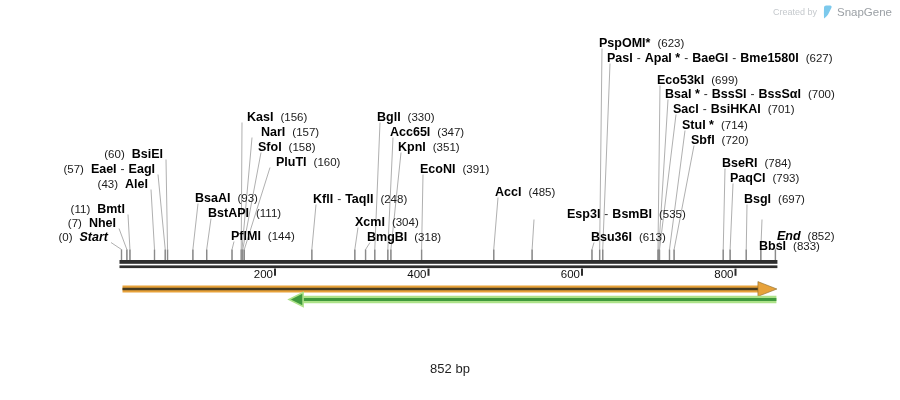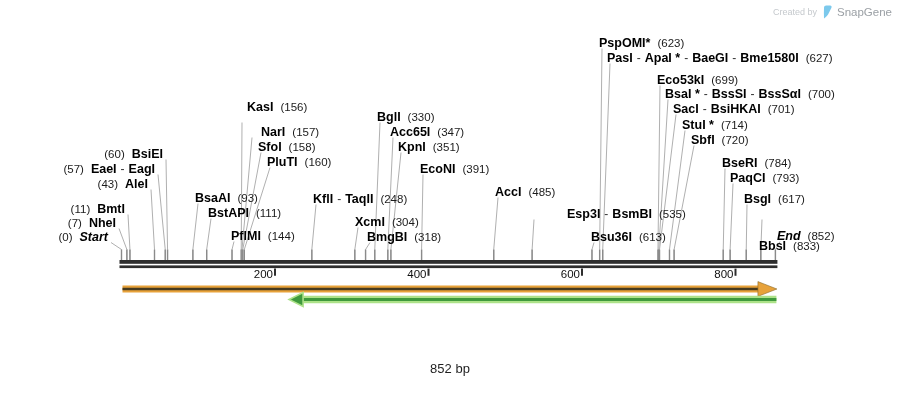--- a/index.html
+++ b/index.html
@@ -133,44 +133,44 @@
       <div class="axis-num" style="left: 687.5px; top: 267.5px;">800</div>
       <div class="site-label" style="top: 229px; right: 792px;"><span class="num first">(0)</span><span class="nm it">Start</span></div>
       <div class="site-label" style="top: 215px; right: 784px;"><span class="num first">(7)</span><span class="nm">NheI</span></div>
       <div class="site-label" style="top: 201px; right: 775px;"><span class="num first">(11)</span><span class="nm">BmtI</span></div>
       <div class="site-label" style="top: 176px; right: 752px;"><span class="num first">(43)</span><span class="nm">AleI</span></div>
       <div class="site-label" style="top: 161px; right: 745px;"><span class="num first">(57)</span><span class="nm">EaeI</span><span class="sep">-</span><span class="nm">EagI</span></div>
       <div class="site-label" style="top: 146px; right: 737px;"><span class="num first">(60)</span><span class="nm">BsiEI</span></div>
       <div class="site-label" style="top: 190px; left: 195px;"><span class="nm">BsaAI</span><span class="num">(93)</span></div>
       <div class="site-label" style="top: 205px; left: 208px;"><span class="nm">BstAPI</span><span class="num">(111)</span></div>
       <div class="site-label" style="top: 228px; left: 231px;"><span class="nm">PflMI</span><span class="num">(144)</span></div>
-      <div class="site-label" style="top: 99px; left: 239px; padding-left: 8px;"><span class="nm">KasI</span><span class="num">(156)</span></div>
+      <div class="site-label" style="top: 109px; left: 239px; padding-left: 8px;"><span class="nm">KasI</span><span class="num">(156)</span></div>
       <div class="site-label" style="top: 124px; left: 249px; margin-left: 12px;"><span class="nm">NarI</span><span class="num">(157)</span></div>
       <div class="site-label" style="top: 139px; left: 258px;"><span class="nm">SfoI</span><span class="num">(158)</span></div>
-      <div class="site-label" style="top: 154px; left: 267px;"><span class="nm">PluTI</span><span class="num">(160)</span></div>
+      <div class="site-label" style="top: 154px; left: 276px;"><span class="nm">PluTI</span><span class="num">(160)</span></div>
       <div class="site-label" style="top: 191px; left: 313px;"><span class="nm">KflI</span><span class="sep">-</span><span class="nm">TaqII</span><span class="num">(248)</span></div>
       <div class="site-label" style="top: 214px; left: 355px;"><span class="nm">XcmI</span><span class="num">(304)</span></div>
       <div class="site-label" style="top: 229px; left: 367px; text-align: right;"><span class="nm">BmgBI</span><span class="num">(318)</span></div>
       <div class="site-label" style="top: 109px; left: 377px;"><span class="nm">BglI</span><span class="num">(330)</span></div>
       <div class="site-label" style="top: 124px; left: 390px;"><span class="nm">Acc65I</span><span class="num">(347)</span></div>
       <div class="site-label" style="top: 139px; left: 398px;"><span class="nm">KpnI</span><span class="num">(351)</span></div>
       <div class="site-label" style="top: 161px; left: 420px;"><span class="nm">EcoNI</span><span class="num">(391)</span></div>
       <div class="site-label" style="top: 184px; left: 495px;"><span class="nm">AccI</span><span class="num">(485)</span></div>
       <div class="site-label" style="top: 206px; left: 531px; padding-left: 36px;"><span class="nm">Esp3I</span><span class="sep">-</span><span class="nm">BsmBI</span><span class="num">(535)</span></div>
       <div class="site-label" style="top: 229px; left: 591px;"><span class="nm">Bsu36I</span><span class="num">(613)</span></div>
       <div class="site-label" style="top: 35px; left: 599px;"><span class="nm">PspOMI*</span><span class="num">(623)</span></div>
       <div class="site-label" style="top: 50px; left: 607px;"><span class="nm">PasI</span><span class="sep">-</span><span class="nm">ApaI *</span><span class="sep">-</span><span class="nm">BaeGI</span><span class="sep">-</span><span class="nm">Bme1580I</span><span class="num">(627)</span></div>
       <div class="site-label" style="top: 72px; left: 657px;"><span class="nm">Eco53kI</span><span class="num">(699)</span></div>
       <div class="site-label" style="top: 86px; left: 665px;"><span class="nm">BsaI *</span><span class="sep">-</span><span class="nm">BssSI</span><span class="sep">-</span><span class="nm">BssSαI</span><span class="num">(700)</span></div>
       <div class="site-label" style="top: 101px; left: 673px;"><span class="nm">SacI</span><span class="sep">-</span><span class="nm">BsiHKAI</span><span class="num">(701)</span></div>
       <div class="site-label" style="top: 117px; left: 682px;"><span class="nm">StuI *</span><span class="num">(714)</span></div>
       <div class="site-label" style="top: 132px; left: 691px;"><span class="nm">SbfI</span><span class="num">(720)</span></div>
       <div class="site-label" style="top: 155px; left: 722px;"><span class="nm">BseRI</span><span class="num">(784)</span></div>
       <div class="site-label" style="top: 170px; left: 730px;"><span class="nm">PaqCI</span><span class="num">(793)</span></div>
-      <div class="site-label" style="top: 191px; left: 744px;"><span class="nm">BsgI</span><span class="num">(617)</span></div>
+      <div class="site-label" style="top: 191px; left: 744px;"><span class="nm">BsgI</span><span class="num">(697)</span></div>
       <div class="site-label" style="top: 206px; left: 759px; margin-top: 32px;"><span class="nm">BbsI</span><span class="num">(833)</span></div>
       <div class="site-label" style="top: 228px; left: 777px;"><span class="nm it">End</span><span class="num">(852)</span></div>
     </div>
 
   <div class="title-block">
     <div class="map-subtitle">852 bp</div>
   </div>
 
 </div>
 

